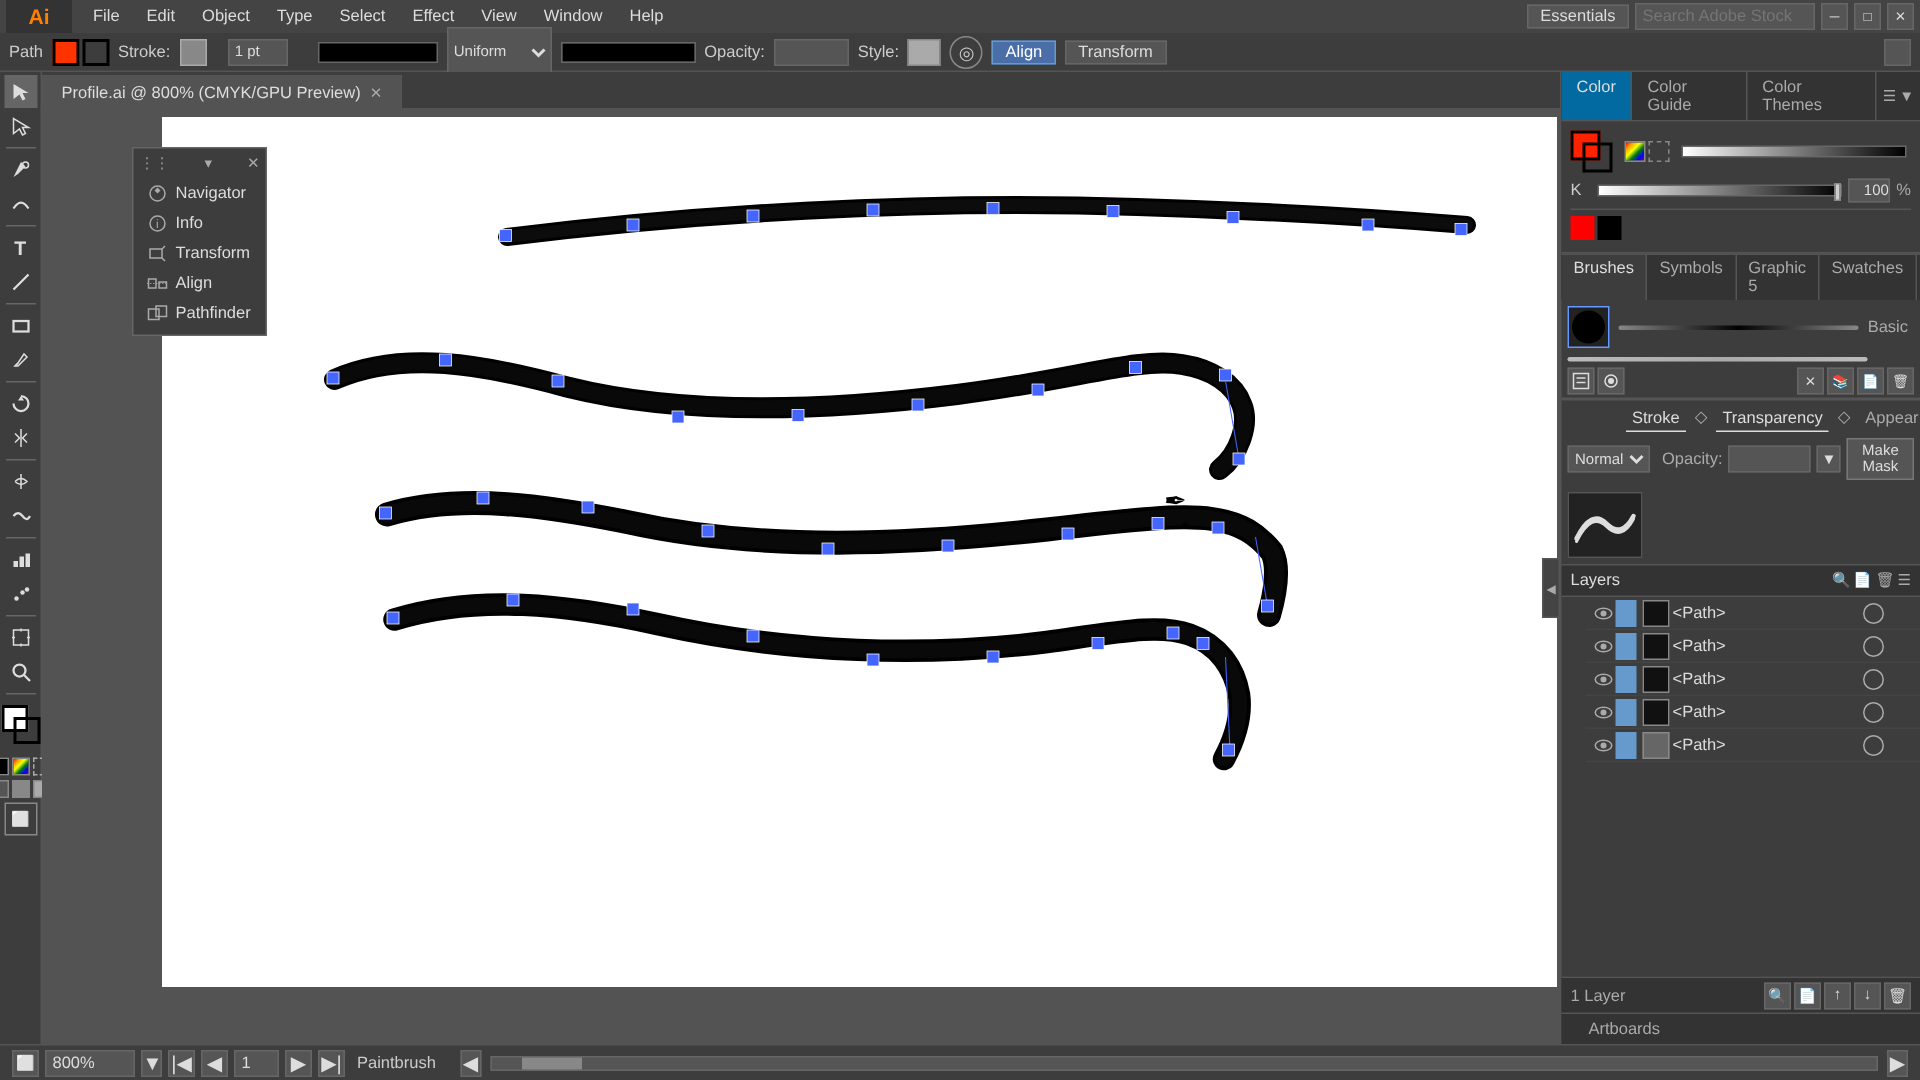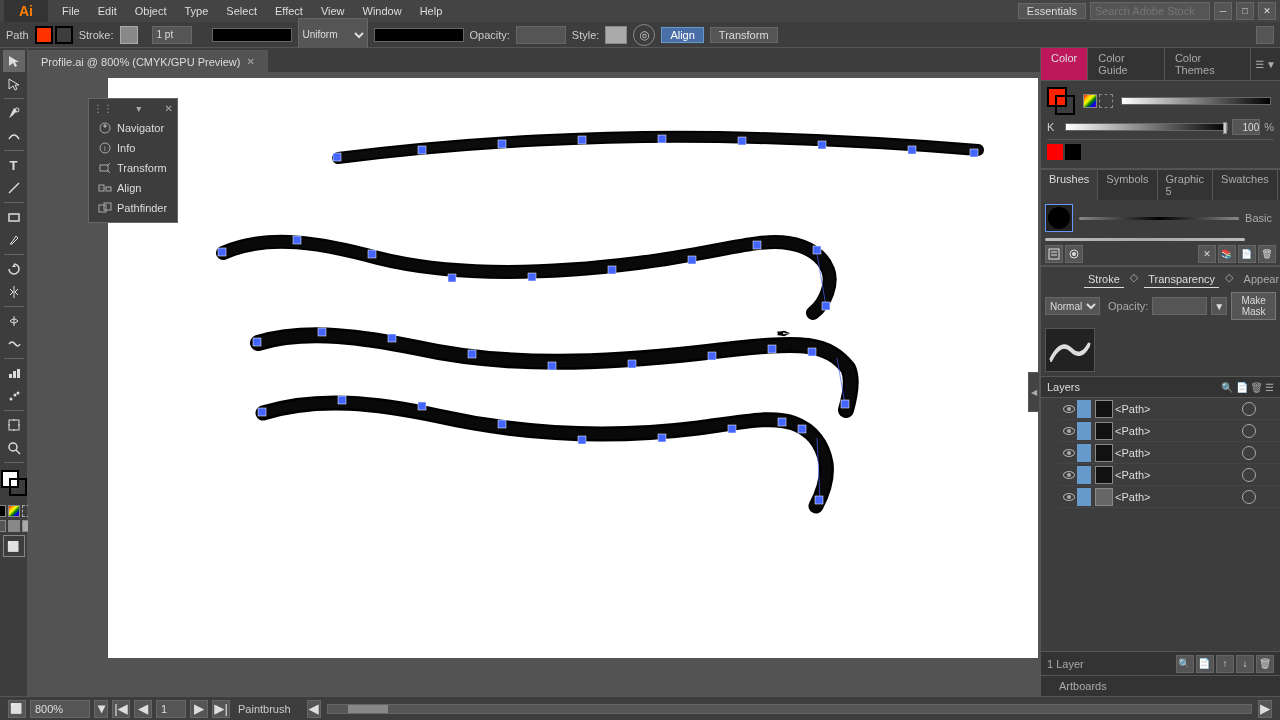--- a/index.html
+++ b/index.html
@@ -82,21 +82,21 @@
     #right-panel {
       width: 240px; background: #3d3d3d; border-left: 1px solid #555;
       display: flex; flex-direction: column; flex-shrink: 0;
     }
     .rpanel-tabs {
       display: flex; background: #333; border-bottom: 1px solid #555;
     }
     .rpanel-tab {
       padding: 4px 10px; font-size: 11px; color: #aaa; cursor: pointer; border-right: 1px solid #555;
     }
-    .rpanel-tab.active { background: #be185d; color: #ddd; }
+    .rpanel-tab.active { background: #0369a1; color: #ddd; }
 
     
     #color-panel { padding: 6px; border-bottom: 1px solid #555; }
     .color-row { display: flex; align-items: center; gap: 4px; margin-bottom: 4px; }
     .k-label { color: #ccc; font-size: 11px; width: 14px; }
     .k-pct { font-size: 11px; color: #aaa; }
 
     
     #brushes-panel { border-bottom: 1px solid #555; }
     .brushes-tabs { display: flex; background: #333; }

